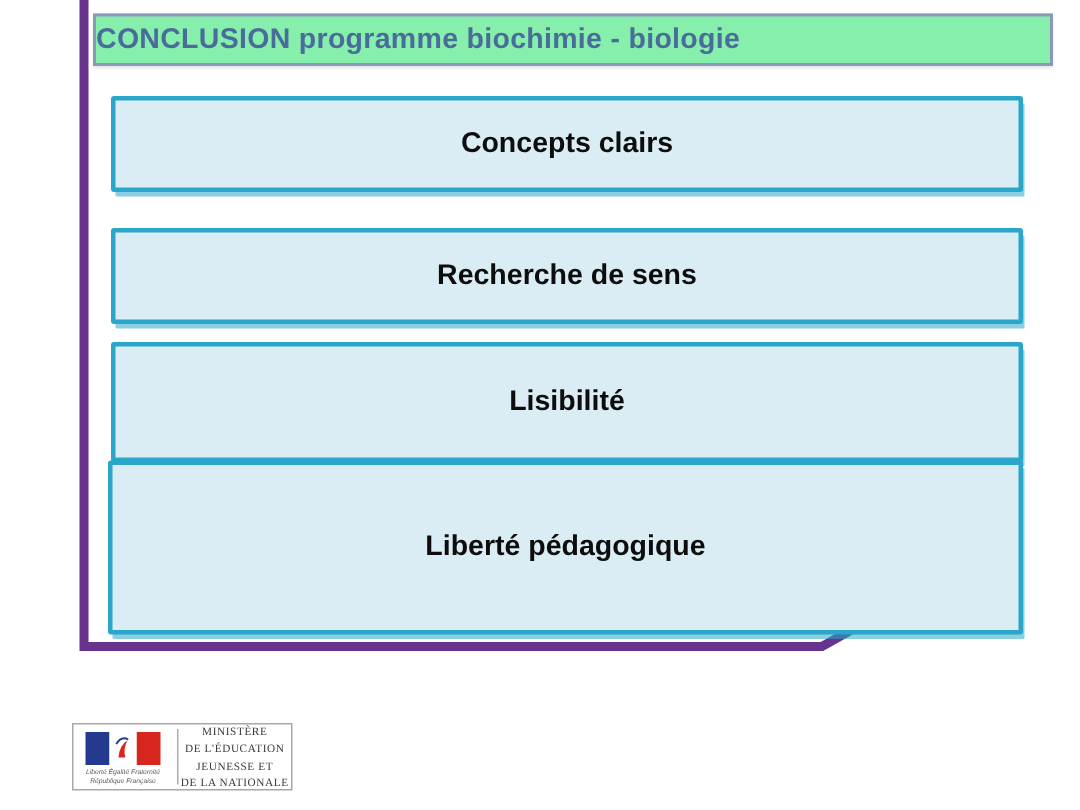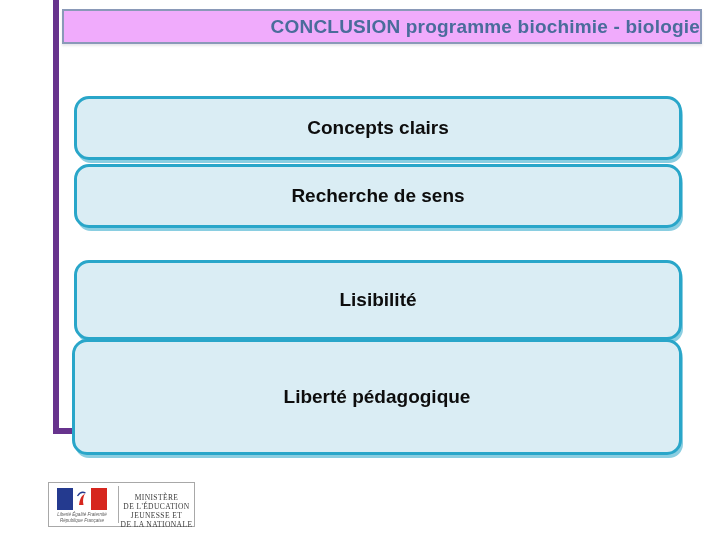--- a/index.html
+++ b/index.html
@@ -18,57 +18,56 @@
   .callout-svg {
     position: absolute;
     left: 0; top: 0;
     width: 720px; height: 540px;
     z-index: 1;
   }
   .title-box {
     position: absolute;
     left: 62px; top: 9px;
     width: 640px; height: 35px;
-    background: #f0abfc;
+    background: #86efac;
     border: 2px solid #8A99B8;
     box-sizing: border-box;
     display: flex;
     align-items: center;
-    justify-content: flex-end;
+    justify-content: flex-start;
     z-index: 2;
     box-shadow: 0 2px 2px rgba(120,120,140,0.18);
   }
   .title-box span {
     font-size: 19px;
     font-weight: bold;
     color: #4A6C9B;
     letter-spacing: 0.2px;
   }
   .concept-box {
     position: absolute;
     left: 74px;
     width: 608px;
     background: #DAEDF4;
     border: 3px solid #29A6C9;
-    border-radius: 15px;
+    border-radius: 2px;
     box-sizing: border-box;
     display: flex;
     align-items: center;
     justify-content: center;
     z-index: 2;
     box-shadow: 2px 4px 0 -1px rgba(41,166,201,0.55);
-    margin-top: 32px;
   }
   .concept-box span {
     font-size: 19px;
     font-weight: bold;
     color: #0d0d0d;
   }
   .box-1 { top: 64px;  height: 64px; }
-  .box-2 { top: 132px; height: 64px; }
+  .box-2 { top: 152px; height: 64px; }
   .box-3 { top: 228px; height: 80px; }
   .box-4 { top: 307px; height: 116px; left: 72px; width: 610px; }
 
   .logo {
     position: absolute;
     left: 48px; top: 482px;
     width: 147px; height: 45px;
     background: #ffffff;
     border: 1px solid #A8A8A8;
     box-sizing: border-box;
@@ -102,28 +101,27 @@
   }
   .logo-divider {
     width: 1px;
     background: #ABABAB;
     margin: 3px 0;
   }
   .logo-right {
     flex: 1;
     display: flex;
     flex-direction: column;
-    justify-content: center;
+    justify-content: space-between;
     text-align: center;
     font-family: "Liberation Serif", serif;
     font-size: 7.5px;
     line-height: 9px;
     color: #3A3A3A;
     letter-spacing: 0.4px;
-    margin-top: 12px;
   }
 </style>
 </head>
 <body>
 
 <div class="slide">
 
   <svg class="callout-svg" viewBox="0 0 720 540" xmlns="http://www.w3.org/2000/svg">
     <path d="M56 0 L56 431 L548 431 L605 399" fill="none" stroke="#67338D" stroke-width="6" stroke-linejoin="miter"></path>
   </svg>

